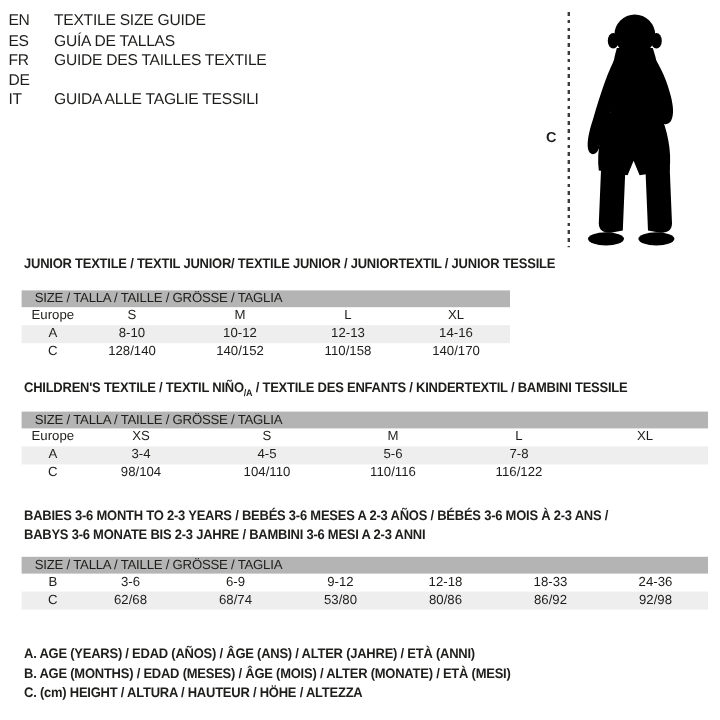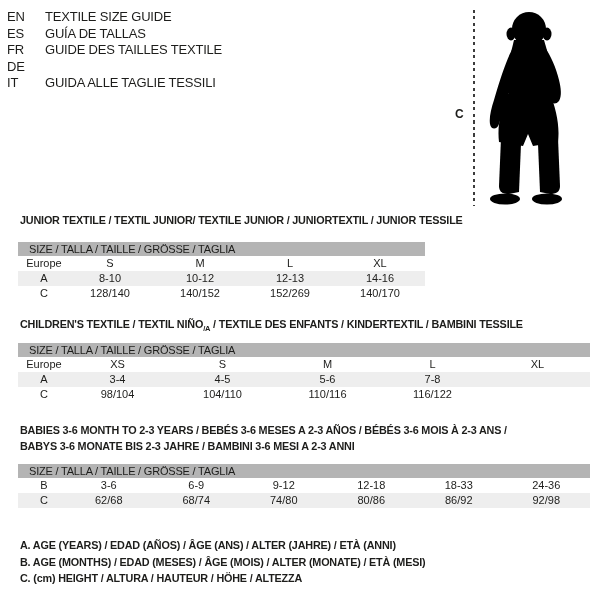--- a/index.html
+++ b/index.html
@@ -112,21 +112,21 @@
       <span class="lbl">A</span>
       <span>8-10</span>
       <span>10-12</span>
       <span>12-13</span>
       <span>14-16</span>
     </div>
     <div class="trow g4">
       <span class="lbl">C</span>
       <span>128/140</span>
       <span>140/152</span>
-      <span>152/269</span>
+      <span>110/158</span>
       <span>140/170</span>
     </div>
   </div>
 
   <div class="sec-title" style="left:20px; top:317px;"><span>CHILDREN'S TEXTILE / TEXTIL NIÑO</span><span class="sub-a">/A</span><span> / TEXTILE DES ENFANTS / KINDERTEXTIL / BAMBINI TESSILE</span></div>
   <div class="tbl w-full" style="top:343px;">
     <div class="size-bar">SIZE / TALLA / TAILLE / GRÖSSE / TAGLIA</div>
     <div class="trow g5">
       <span class="lbl">Europe</span>
       <span>XS</span>
@@ -163,21 +163,21 @@
       <span>6-9</span>
       <span>9-12</span>
       <span>12-18</span>
       <span>18-33</span>
       <span>24-36</span>
     </div>
     <div class="trow g6 shaded">
       <span class="lbl">C</span>
       <span>62/68</span>
       <span>68/74</span>
-      <span>74/80</span>
+      <span>53/80</span>
       <span>80/86</span>
       <span>86/92</span>
       <span>92/98</span>
     </div>
   </div>
 
   <div class="legend">
     <div>A. AGE (YEARS) / EDAD (AÑOS) / ÂGE (ANS) / ALTER (JAHRE) / ETÀ (ANNI)</div>
     <div>B. AGE (MONTHS) / EDAD (MESES) / ÂGE (MOIS) / ALTER (MONATE) / ETÀ (MESI)</div>
     <div>C. (cm) HEIGHT / ALTURA / HAUTEUR / HÖHE / ALTEZZA</div>

